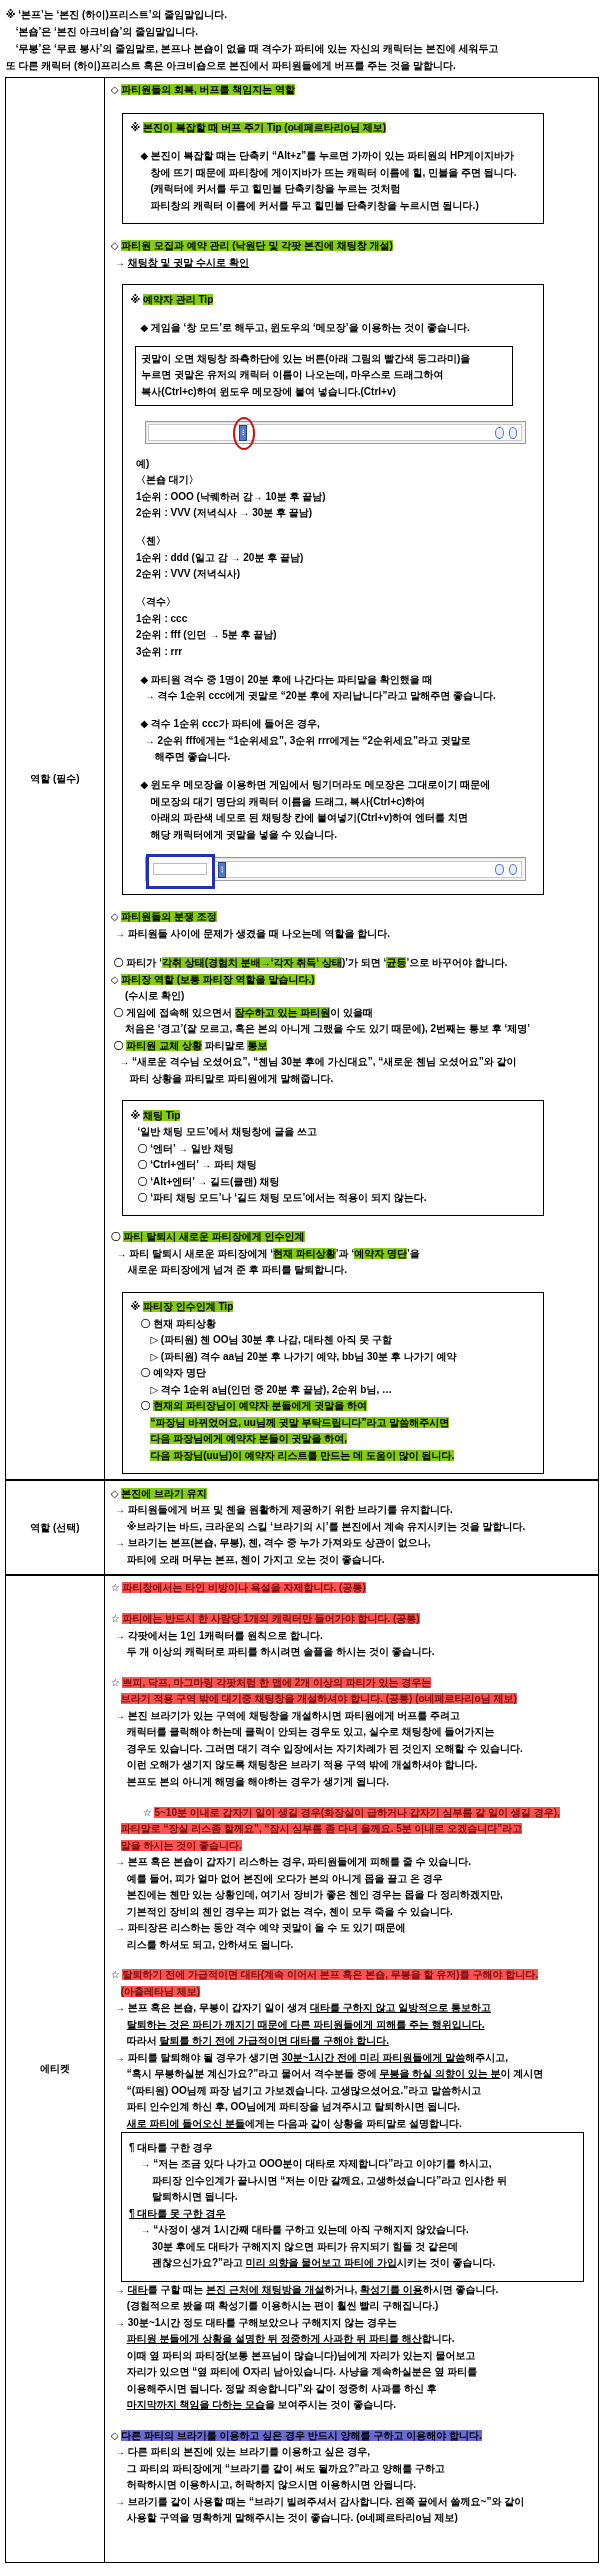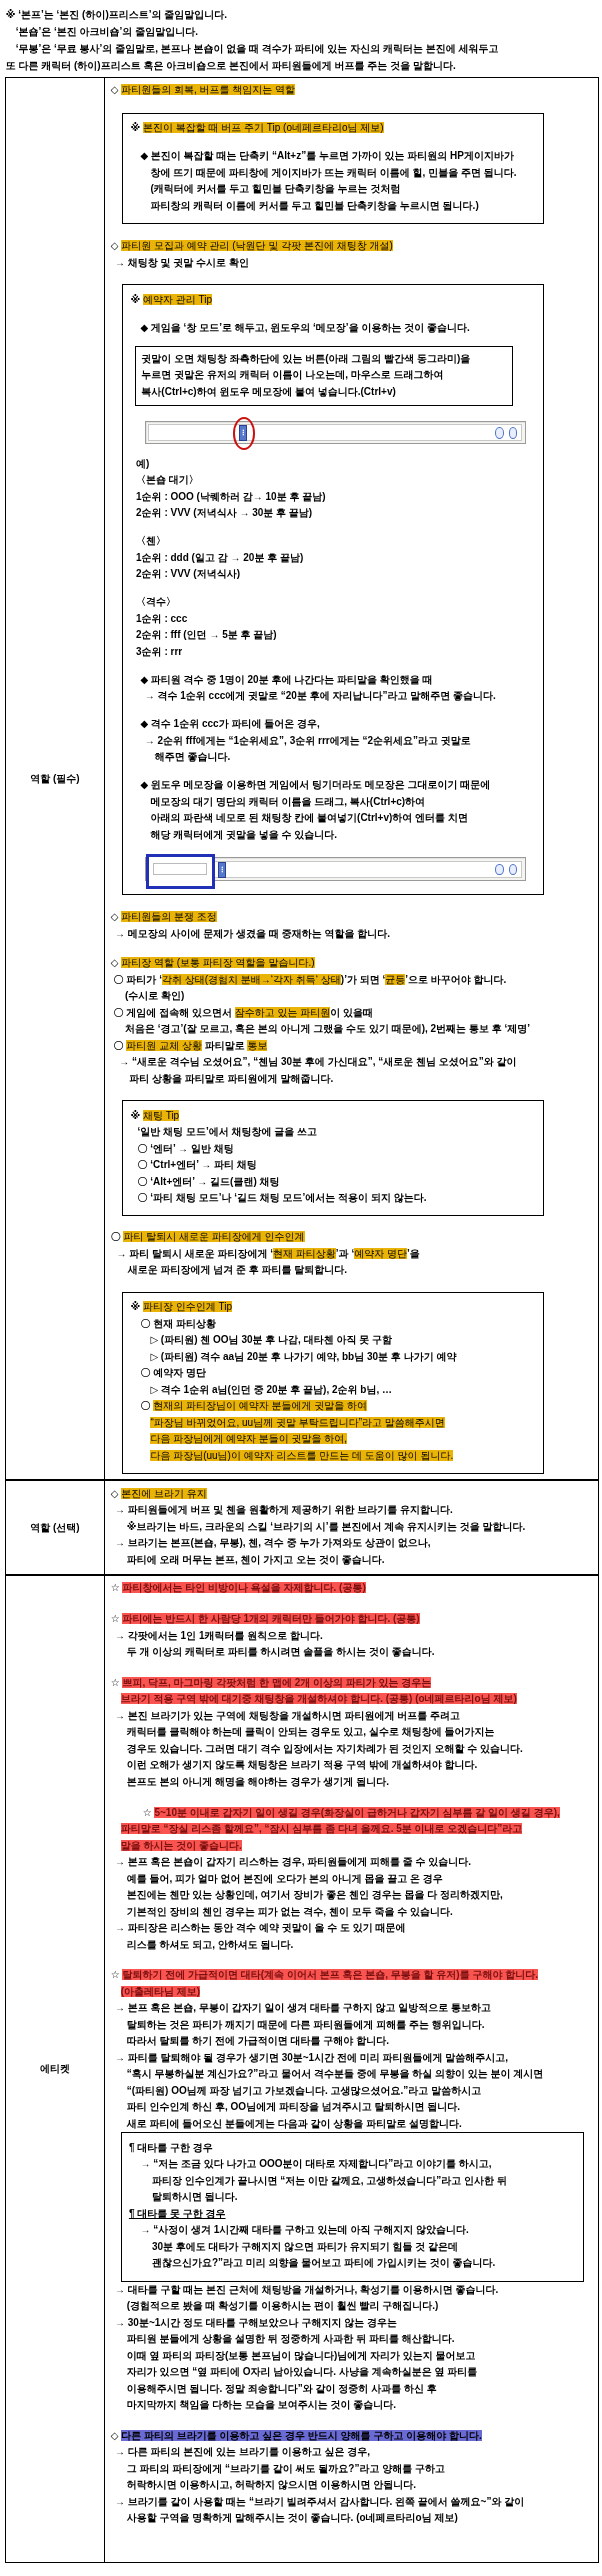--- a/index.html
+++ b/index.html
@@ -14,24 +14,24 @@
   .t-label{width:98px;min-width:98px;border-right:1.4px solid #000;display:flex;align-items:center;justify-content:center;text-align:center;font-weight:600;}
   .t-content{flex:1;padding:4.3px 4.3px 5.7px 5.7px;overflow:hidden;}
   .r1{min-height:1400px;}
   .r2{min-height:90px;}
   .r3{min-height:986px;}
   .line{line-height:16.5px;white-space:pre-wrap;}
   .gap{width:100%;}
   .box{border:1.4px solid #000;margin:0 50px 0 11.5px;padding:6.5px 5.7px 8.6px 7.2px;}
   .box.thin{border-width:0.7px;margin:0 24.4px 0 4.3px;padding:3.6px 5.7px 5px 5.7px;}
   .box.wide{margin:0 10px 0 10px;}
-  .hl-y{background:#eab308;font-weight:400;}
+  .hl-y{background:#84cc16;font-weight:700;}
   .hl-r{background:#FA5450;color:#7A1010;font-weight:700;}
   .hl-b{background:#6A6AD4;color:#000;font-weight:700;}
-  .ul{}
+  .ul{text-decoration:underline;}
   
   .chatwrap{position:relative;margin:7.2px 0 4.3px 14.3px;}
   .chatbar{position:relative;height:21.5px;width:379px;background:#F4F4F0;border:0.7px solid #9a9a9a;box-shadow:inset 0.7px 0.7px 0 #ddd;}
   .cb-field{position:absolute;left:2.2px;right:2.2px;top:2.2px;bottom:2.2px;background:#fff;border:0.7px solid #c8c8c8;}
   .cb-grip{position:absolute;top:3.6px;width:6.5px;height:14.3px;background:#5577CC;border:0.7px solid #2a3f8f;text-align:center;color:#fff;font-size:7.2px;line-height:13px;font-family:"DejaVu Sans",sans-serif;}
   .cb-redcircle{position:absolute;width:18.6px;height:29px;border:2.9px solid #CC1111;border-radius:50%;top:-4.3px;}
   .cb-icons{position:absolute;right:7.2px;top:5.7px;display:flex;gap:5px;}
   .cb-icon{width:6.5px;height:9.3px;border:1.4px solid #4A72C8;border-radius:50%;background:#E8EEFF;}
   .cb-bluebox{position:absolute;left:0px;top:-4.3px;width:63px;height:29px;border:3.6px solid #2230B8;background:#fff;}
   .cb-inputline{position:absolute;left:4.3px;right:4.3px;top:5.7px;height:10px;border:0.7px solid #bbb;background:#fff;}
@@ -123,24 +123,24 @@
                 <div class="cb-grip" style="left: 72px;">⋮</div>
                 <div class="cb-icons">
                   <span class="cb-icon"></span>
                   <span class="cb-icon"></span>
                 </div>
               </div>
             </div>
           </div>
           <div class="gap" style="height: 14.3px;"></div>
           <div class="line" style="padding-left: 0px;"><span>◇ </span><span class="hl-y">파티원들의 분쟁 조정</span></div>
-          <div class="line" style="padding-left: 4.3px;"><span>→ 메모장의 사이에 문제가 생겼을 때 중재하는 역할을 합니다.</span></div>
-          <div class="gap" style="height: 13px;"></div>
+          <div class="line" style="padding-left: 4.3px;"><span>→ 파티원들 사이에 문제가 생겼을 때 나오는데 역할을 합니다.</span></div>
+          <div class="gap" style="height: 13px;"></div>
+          <div class="line" style="padding-left: 2.9px;"><span>〇 파티가 ‘</span><span class="hl-y">각취 상태(경험치 분배→‘각자 취득‘ 상태</span><span>)’가 되면 ‘</span><span class="hl-y">균등</span><span>’으로 바꾸어야 합니다.</span></div>
           <div class="line" style="padding-left: 0px;"><span>◇ </span><span class="hl-y">파티장 역할 (보통 파티장 역할을 맡습니다.)</span></div>
-          <div class="line" style="padding-left: 2.9px;"><span>〇 파티가 ‘</span><span class="hl-y">각취 상태(경험치 분배→‘각자 취득‘ 상태</span><span>)’가 되면 ‘</span><span class="hl-y">균등</span><span>’으로 바꾸어야 합니다.</span></div>
           <div class="line" style="padding-left: 14.3px;"><span>(수시로 확인)</span></div>
           <div class="line" style="padding-left: 2.9px;"><span>〇 게임에 접속해 있으면서 </span><span class="hl-y">잠수하고 있는 파티원</span><span>이 있을때</span></div>
           <div class="line" style="padding-left: 14.3px;"><span>처음은 ‘경고’(잘 모르고, 혹은 본의 아니게 그랬을 수도 있기 때문에), 2번째는 통보 후 ‘제명’</span></div>
           <div class="line" style="padding-left: 2.9px;"><span>〇 </span><span class="hl-y">파티원 교체 상황</span><span> 파티말로 </span><span class="hl-y">통보</span></div>
           <div class="line" style="padding-left: 8.6px;"><span>→ “새로운 격수님 오셨어요”, “첸님 30분 후에 가신대요”, “새로운 첸님 오셨어요”와 같이</span></div>
           <div class="line" style="padding-left: 18.6px;"><span>파티 상황을 파티말로 파티원에게 말해줍니다.</span></div>
           <div class="gap" style="height: 13px;"></div>
           <div class="box">
             <div class="line" style="padding-left: 0px;"><span>※ </span><span class="hl-y">채팅 Tip</span></div>
             <div class="line" style="padding-left: 7.2px;"><span>‘일반 채팅 모드’에서 채팅창에 글을 쓰고</span></div>

